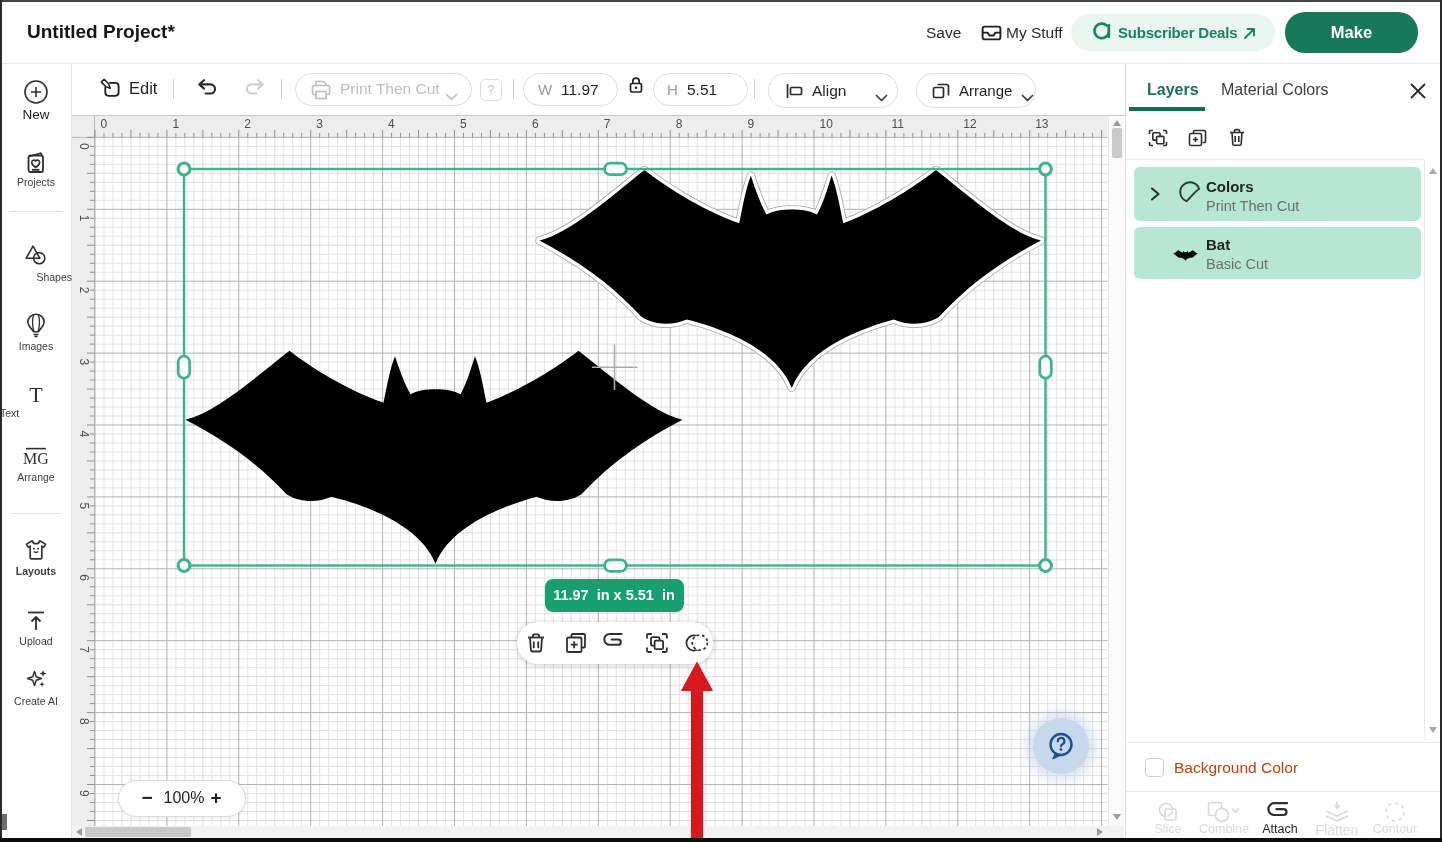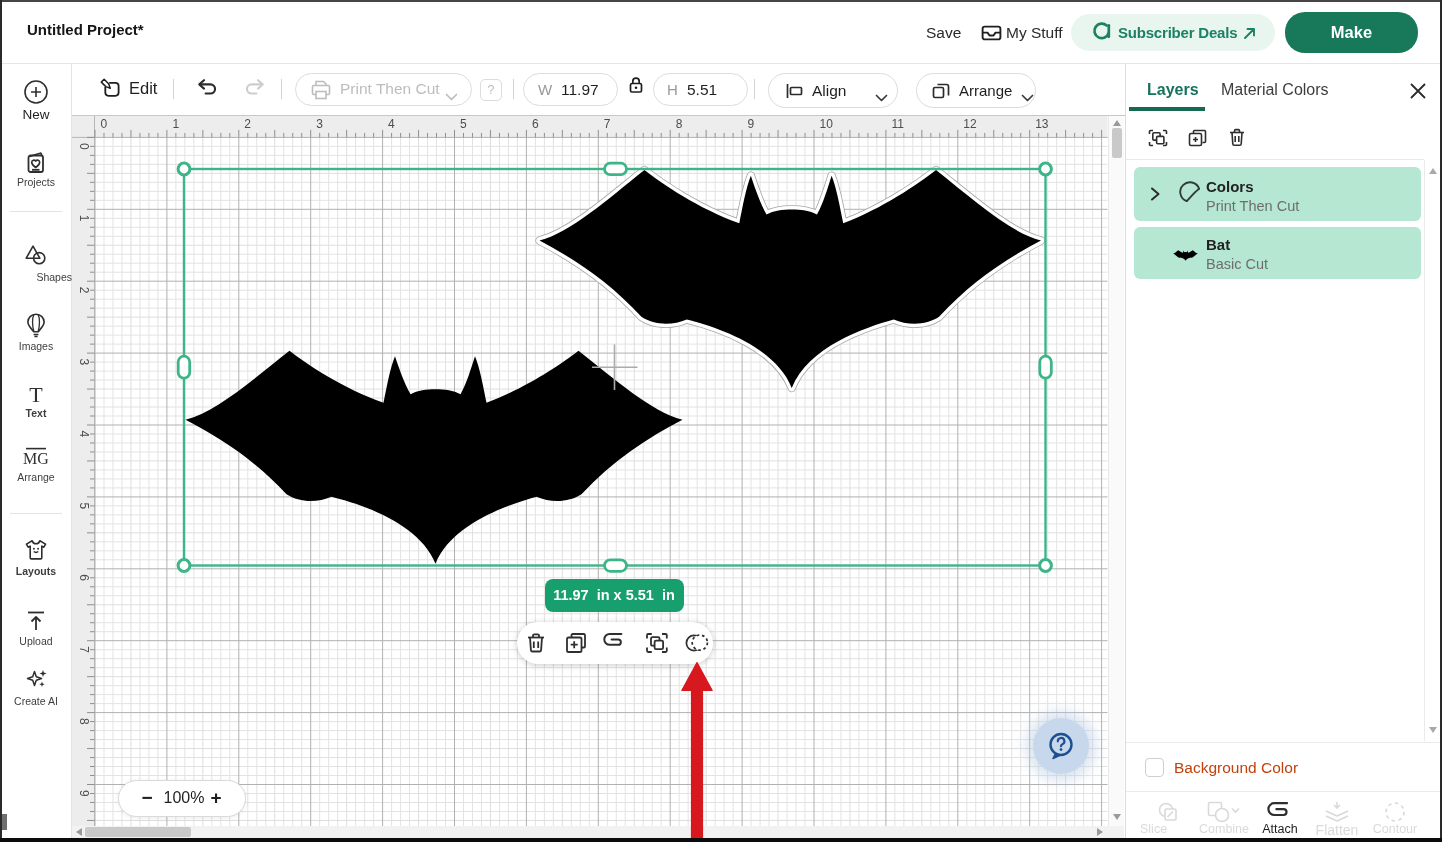--- a/index.html
+++ b/index.html
@@ -4,21 +4,21 @@
 html,body{width:1442px;height:842px;overflow:hidden;font-family:"Liberation Sans",sans-serif;background:#fff;position:relative}
 .abs{position:absolute}
 </style></head><body>
 
 <div class="abs" style="left:0;top:0;width:1442px;height:1.5px;background:#454545;z-index:90"></div>
 <div class="abs" style="left:0;top:0;width:2px;height:842px;background:#2a2a2a;z-index:90"></div>
 <div class="abs" style="right:0;top:0;width:2px;height:842px;background:#2a2a2a;z-index:90"></div>
 <div class="abs" style="left:0;top:838px;width:1442px;height:4px;background:#0c0c0c;z-index:90"></div>
 
 <div class="abs" style="left:0;top:0;width:1442px;height:64px;background:#fff;border-bottom:1px solid #e6e6e6">
-  <div class="abs" style="left:27px;top:21px;font-size:15px;font-weight:700;color:#161616;letter-spacing:0px">Untitled Project*</div>
+  <div class="abs" style="left:27px;top:21px;font-size:19px;font-weight:700;color:#161616;letter-spacing:0px">Untitled Project*</div>
   <div class="abs" style="left:926px;top:24px;font-size:15.5px;color:#2a2a2a">Save</div>
   <div class="abs" style="left:981px;top:24px"><svg width="21" height="18" viewBox="0 0 21 18" fill="none" style="">
         <rect x="1.6" y="2.6" width="17.8" height="12.8" rx="2.2" stroke="#1f1f1f" stroke-width="1.9"></rect>
         <path d="M1.6 8.6h4.9l2 2.9h4l2-2.9h4.9" stroke="#1f1f1f" stroke-width="1.9" stroke-linejoin="round"></path>
       </svg></div>
   <div class="abs" style="left:1006px;top:24px;font-size:15.5px;color:#2a2a2a">My Stuff</div>
   <div class="abs" style="left:1071px;top:13.5px;width:204px;height:37px;background:#e9f6ef;border-radius:18.5px">
     <div class="abs" style="left:20px;top:7px"><svg width="22" height="22" viewBox="0 0 22 22" fill="none" style="">
           <path d="M15.8 4.6A7.3 7.3 0 1017.7 12" stroke="#1b8165" stroke-width="2.7" stroke-linecap="round" fill="none"></path>
           <path d="M17.8 4.3v11.5" stroke="#1b8165" stroke-width="2.7" stroke-linecap="round"></path>
@@ -117,21 +117,21 @@
     <div style="position:absolute;left:0;top:206.5px;width:72px;text-align:right;font-size:10.5px;font-weight:400;color:#3d3d3d">Shapes</div>
     <div style="position:absolute;left:0;top:248.0px;width:72px;height:26px;text-align:center"><svg width="22" height="26" viewBox="0 0 22 26" fill="none" style="">
         <path d="M11 2.3C6.1 2.3 2.9 5.9 2.9 10.1 2.9 14.4 7.4 17.4 8.8 19.8H13.2C14.6 17.4 19.1 14.4 19.1 10.1 19.1 5.9 15.9 2.3 11 2.3Z" stroke="#2f2f2f" stroke-width="1.6" fill="none"></path>
         <path d="M8.8 2.8C7.1 6 7.1 13.8 8.9 19.6M13.2 2.8C14.9 6 14.9 13.8 13.1 19.6" stroke="#2f2f2f" stroke-width="1.3" fill="none"></path>
         <path d="M8.6 22.4h4.8M9.4 24.6h3.2" stroke="#2f2f2f" stroke-width="1.5"></path>
       </svg></div>
     <div style="position:absolute;left:0;top:276px;width:72px;text-align:center;font-size:10.5px;font-weight:400;color:#3d3d3d">Images</div>
     <div style="position:absolute;left:0;top:320.0px;width:72px;height:22px;text-align:center"><svg width="22" height="22" viewBox="0 0 22 22" fill="none" style="">
         <text x="11" y="18" font-family="Liberation Serif,serif" font-size="22" fill="#2f2f2f" text-anchor="middle">T</text>
       </svg></div>
-    <div style="position:absolute;left:0;top:343px;width:72px;text-align:center;font-size:10.5px;font-weight:700;color:#3d3d3d">Text</div>
+    <div style="position:absolute;left:0;top:343px;width:72px;font-size:10.5px;font-weight:400;color:#3d3d3d">Text</div>
     <div style="position:absolute;left:0;top:382.0px;width:72px;height:22px;text-align:center"><svg width="30" height="22" viewBox="0 0 30 22" fill="none" style="">
         <path d="M5 2.6h20" stroke="#2f2f2f" stroke-width="1.6"></path>
         <text x="15" y="17.5" font-family="Liberation Serif,serif" font-size="16" fill="#2f2f2f" text-anchor="middle">MG</text>
       </svg></div>
     <div style="position:absolute;left:0;top:407px;width:72px;text-align:center;font-size:10.5px;font-weight:400;color:#3d3d3d">Arrange</div>
     <div class="abs" style="left:10px;top:448.5px;width:52px;height:1px;background:#e2e2e2"></div>
     <div style="position:absolute;left:0;top:474.0px;width:72px;height:24px;text-align:center"><svg width="26" height="24" viewBox="0 0 26 24" fill="none" style="">
         <path d="M9.2 2.8L3.4 6.1 5.2 9.2 7.2 8.1V19.7A1.2 1.2 0 008.4 20.9H17.6A1.2 1.2 0 0018.8 19.7V8.1L20.8 9.2 22.6 6.1 16.8 2.8A3.9 3.9 0 019.2 2.8Z" stroke="#2f2f2f" stroke-width="1.6" fill="none" stroke-linejoin="round"></path>
         <circle cx="10.9" cy="10.7" r=".95" fill="#2f2f2f"></circle>
         <circle cx="15.1" cy="10.7" r=".95" fill="#2f2f2f"></circle>
@@ -321,21 +321,21 @@
     <div class="abs" style="left:19px;top:15px;width:19px;height:19px;border:1px solid #cfcfcf;border-radius:4px"></div>
     <div class="abs" style="left:48px;top:16px;font-size:15.5px;color:#c2410c">Background Color</div>
   </div>
 
   <div class="abs" style="left:0;top:727px;width:317px;height:111px;border-top:1px solid #eaeaea">
     <div class="abs" style="left:30px;top:8px"><svg width="24" height="24" viewBox="0 0 24 24" fill="none" style="">
           <circle cx="10" cy="10" r="6.5" stroke="#d9d9d9" stroke-width="1.6"></circle>
           <rect x="9" y="9" width="11" height="11" rx="1.5" fill="#fff" stroke="#d9d9d9" stroke-width="1.6"></rect>
           <path d="M11.5 17l5.5-5.5" stroke="#d9d9d9" stroke-width="1.6"></path>
         </svg></div>
-      <div class="abs" style="left:14px;top:30px;width:56px;font-size:12.5px;color:#dadada">Slice</div>
+      <div class="abs" style="left:14px;top:30px;width:56px;text-align:center;font-size:12.5px;color:#dadada">Slice</div>
     <div class="abs" style="left:81px;top:8px"><svg width="34" height="24" viewBox="0 0 34 24" fill="none" style="">
           <rect x="1.5" y="2.5" width="13" height="13" rx="1.5" stroke="#d9d9d9" stroke-width="1.6"></rect>
           <circle cx="15" cy="15" r="6.5" fill="#fff" stroke="#d9d9d9" stroke-width="1.6"></circle>
           <path d="M25 8.5l3.5 3.5 3.5-3.5" stroke="#d9d9d9" stroke-width="1.6"></path>
         </svg></div>
       <div class="abs" style="left:70px;top:30px;width:56px;text-align:center;font-size:12.5px;color:#dadada">Combine</div>
     <div class="abs" style="left:141px;top:9px"><svg width="26" height="16" viewBox="0 0 26 16" fill="none" style="">
           <path d="M20 2.2H7.3A5.9 5.9 0 007.3 14H16.6A2.9 2.9 0 0016.6 8.2H9.4" stroke="#2f2f2f" stroke-width="2.2" stroke-linecap="round" fill="none"></path>
         </svg></div>
       <div class="abs" style="left:126px;top:30px;width:56px;text-align:center;font-size:12.5px;color:#1f1f1f">Attach</div>

